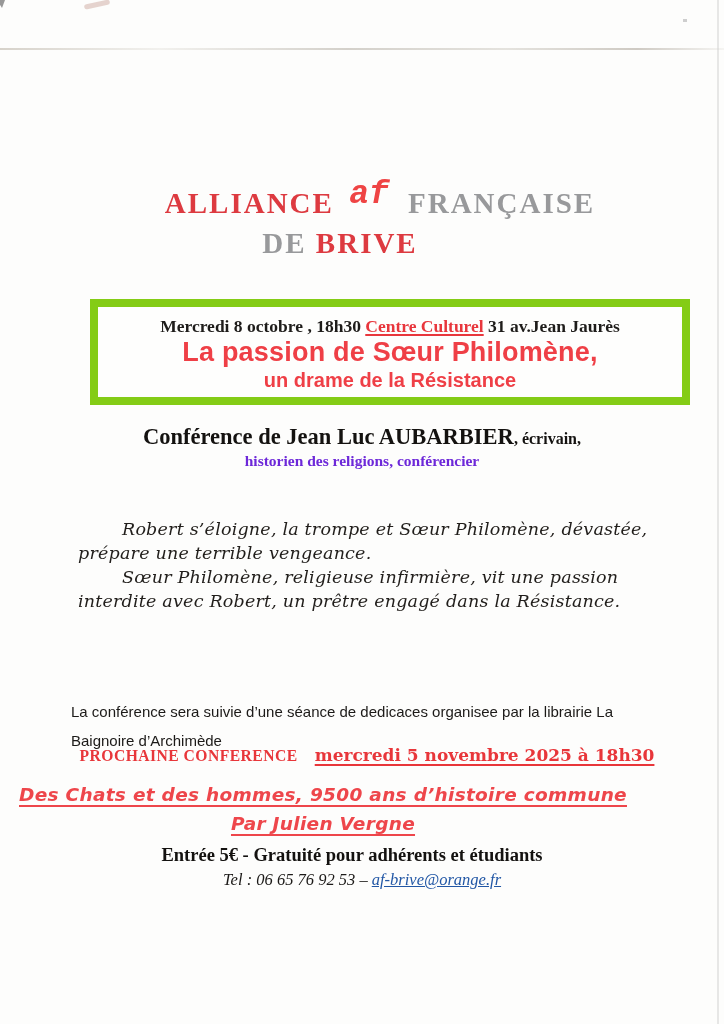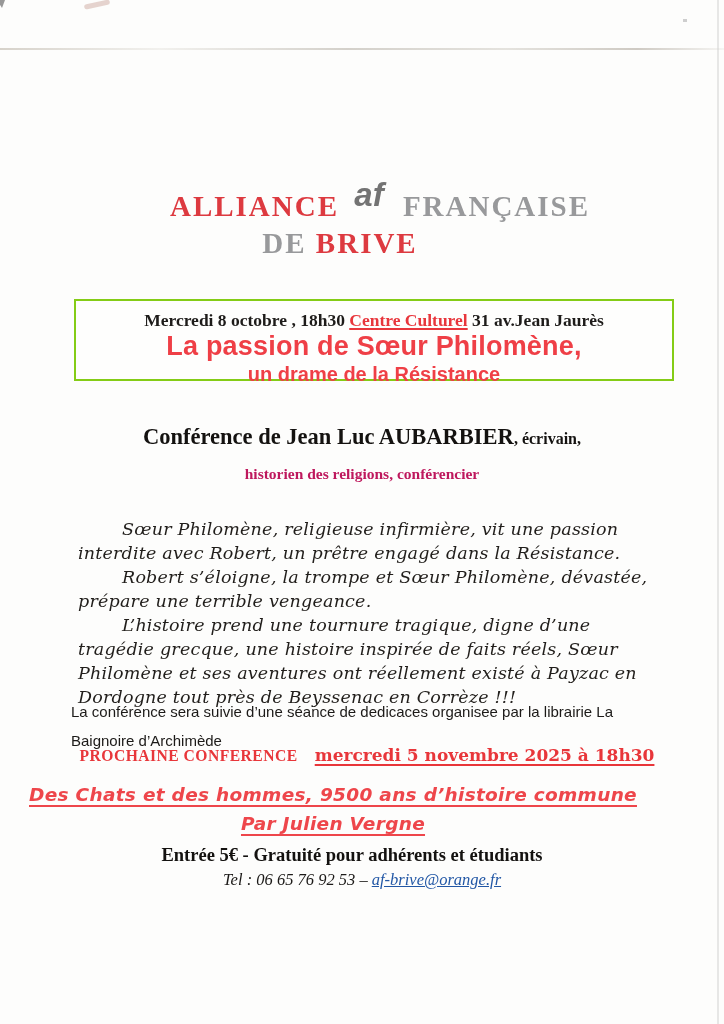--- a/index.html
+++ b/index.html
@@ -52,39 +52,39 @@
   .hdr-line1 {
     position: absolute; top: 186px; left: 0; width: 724px;
     text-align: center; transform: translateX(18px);
     font-weight: bold; font-size: 29px; letter-spacing: 2px;
     white-space: nowrap;
   }
   .hdr-red   { color: #dd3a40; }
   .hdr-gray  { color: #98999b; }
   .af-logo {
     display: inline-block;
-    font-family: Liberation Sans, sans-serif;
+    font-family: Liberation Mono, monospace;
     font-style: italic; font-weight: bold;
     font-size: 33px; letter-spacing: 0;
-    color: #737373;
+    color: #ef4444;
     position: relative; top: -10px;
     margin: 0 10px 0 6px;
   }
   .hdr-line2 {
     position: absolute; top: 227px; left: 0; width: 724px;
     text-align: center; transform: translateX(-22px);
     font-weight: bold; font-size: 29px; letter-spacing: 2px;
     white-space: nowrap;
   }
 
   
   .event-box {
-    position: absolute; top: 299px; left: 74px;
-    width: 600px; height: 82px;
-    border: 2px solid #84cc16;
+    position: absolute; top: 299px; left: 90px;
+    width: 600px; height: 106px;
+    border: 8px solid #84cc16;
     text-align: center;
     background: #fefefd;
   }
   .event-meta {
     margin-top: 9px;
     font-size: 17.5px; font-weight: bold;
     white-space: nowrap;
   }
   .venue-link {
     color: #e8363c;
@@ -103,21 +103,21 @@
     margin-top: 1px;
     font-family: "Liberation Sans", sans-serif;
     font-size: 20px; font-weight: bold;
     color: #ef3f46;
   }
 
   
   .speaker { position: absolute; top: 424px; left: 0; width: 724px; text-align: center; }
   .speaker-main   { font-size: 22.5px; font-weight: bold; color: #141210; }
   .speaker-suffix { font-size: 16px;   font-weight: bold; color: #141210; margin-top: 8px; }
-  .speaker-line2  { margin-top: 15px; font-size: 15.5px; font-weight: bold; color: #be185d; }
+  .speaker-line2  { margin-top: 2px; font-size: 15.5px; font-weight: bold; color: #6d28d9; }
 
   
   .story {
     position: absolute; top: 517px; left: 78px; width: 580px;
     font-family: "DejaVu Serif", serif;
     font-style: italic;
     font-size: 17.5px; line-height: 24px;
     color: #211e1b;
     letter-spacing: 0.2px;
   }
@@ -145,21 +145,21 @@
   .next-date {
     font-family: "DejaVu Serif", serif;
     font-weight: bold; font-size: 17px;
     color: #e8363a;
     text-decoration: underline;
     text-decoration-thickness: 1.5px;
     text-underline-offset: 3px;
     margin-left: 4px;
   }
   .chats-title, .chats-author {
-    position: absolute; left: 10px; width: 646px; text-align: center;
+    position: absolute; left: 0; width: 646px; text-align: center;
     font-family: "DejaVu Sans", sans-serif;
     font-style: italic; font-weight: bold;
     font-size: 18.5px; color: #ee464b;
     text-decoration: underline;
     text-decoration-thickness: 1.5px;
     text-underline-offset: 4px;
     letter-spacing: 0.3px;
   }
   .chats-title  { top: 784px; }
   .chats-author { top: 813px; }
@@ -214,23 +214,22 @@
   </div>
 
   <div class="speaker">
     <div>
       <span class="speaker-main">Conférence de Jean Luc AUBARBIER</span><span class="speaker-suffix">, écrivain,</span>
     </div>
     <div class="speaker-line2">historien des religions, conférencier</div>
   </div>
 
   <div class="story">
+    <p>Robert s’éloigne, la trompe et Sœur Philomène, dévastée, prépare une terrible vengeance.</p>
     <p>Sœur Philomène, religieuse infirmière, vit une passion interdite avec Robert, un prêtre engagé dans la Résistance.</p>
-    <p>Robert s’éloigne, la trompe et Sœur Philomène, dévastée, prépare une terrible vengeance.</p>
-    <p>L’histoire prend une tournure tragique, digne d’une tragédie grecque, une histoire inspirée de faits réels, Sœur Philomène et ses aventures ont réellement existé à Payzac en Dordogne tout près de Beyssenac en Corrèze !!!</p>
   </div>
 
   <p class="dedicace">La conférence sera suivie d’une séance de dedicaces  organisee par la librairie La Baignoire d’Archimède</p>
 
   <div class="next-line">
     <span class="next-label">PROCHAINE CONFERENCE</span>
     <span class="next-date">mercredi 5 novembre 2025 à 18h30</span>
   </div>
   <div class="chats-title">Des Chats et des hommes, 9500 ans d’histoire commune</div>
   <div class="chats-author">Par Julien Vergne</div>

